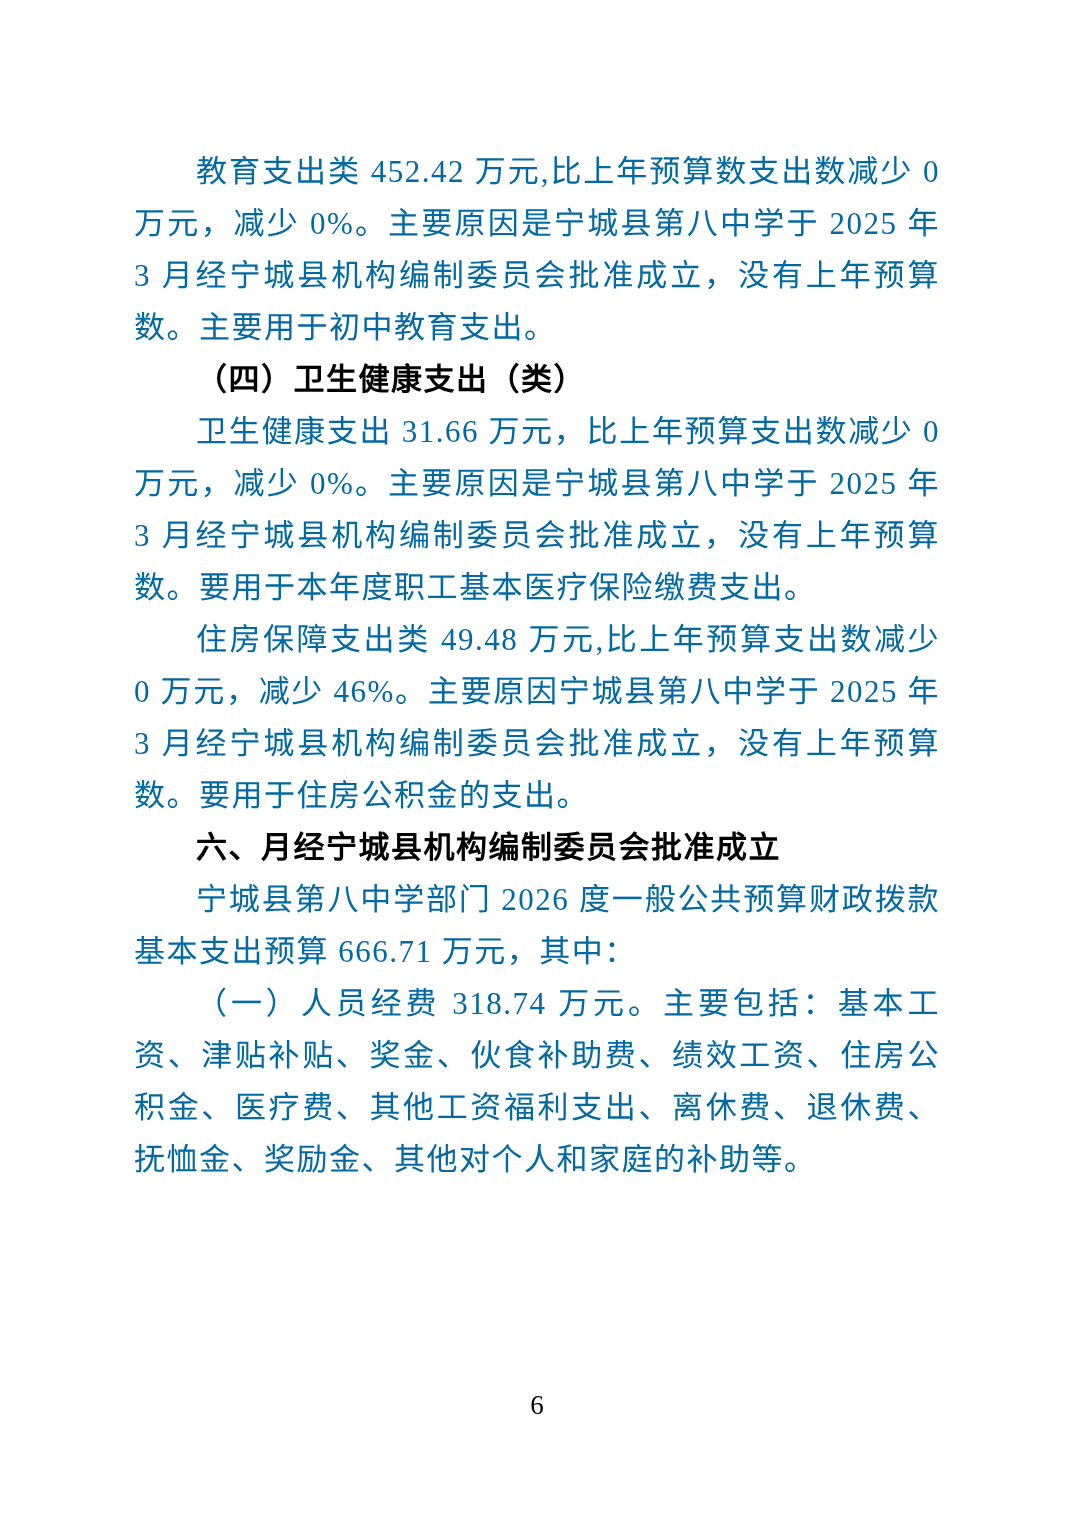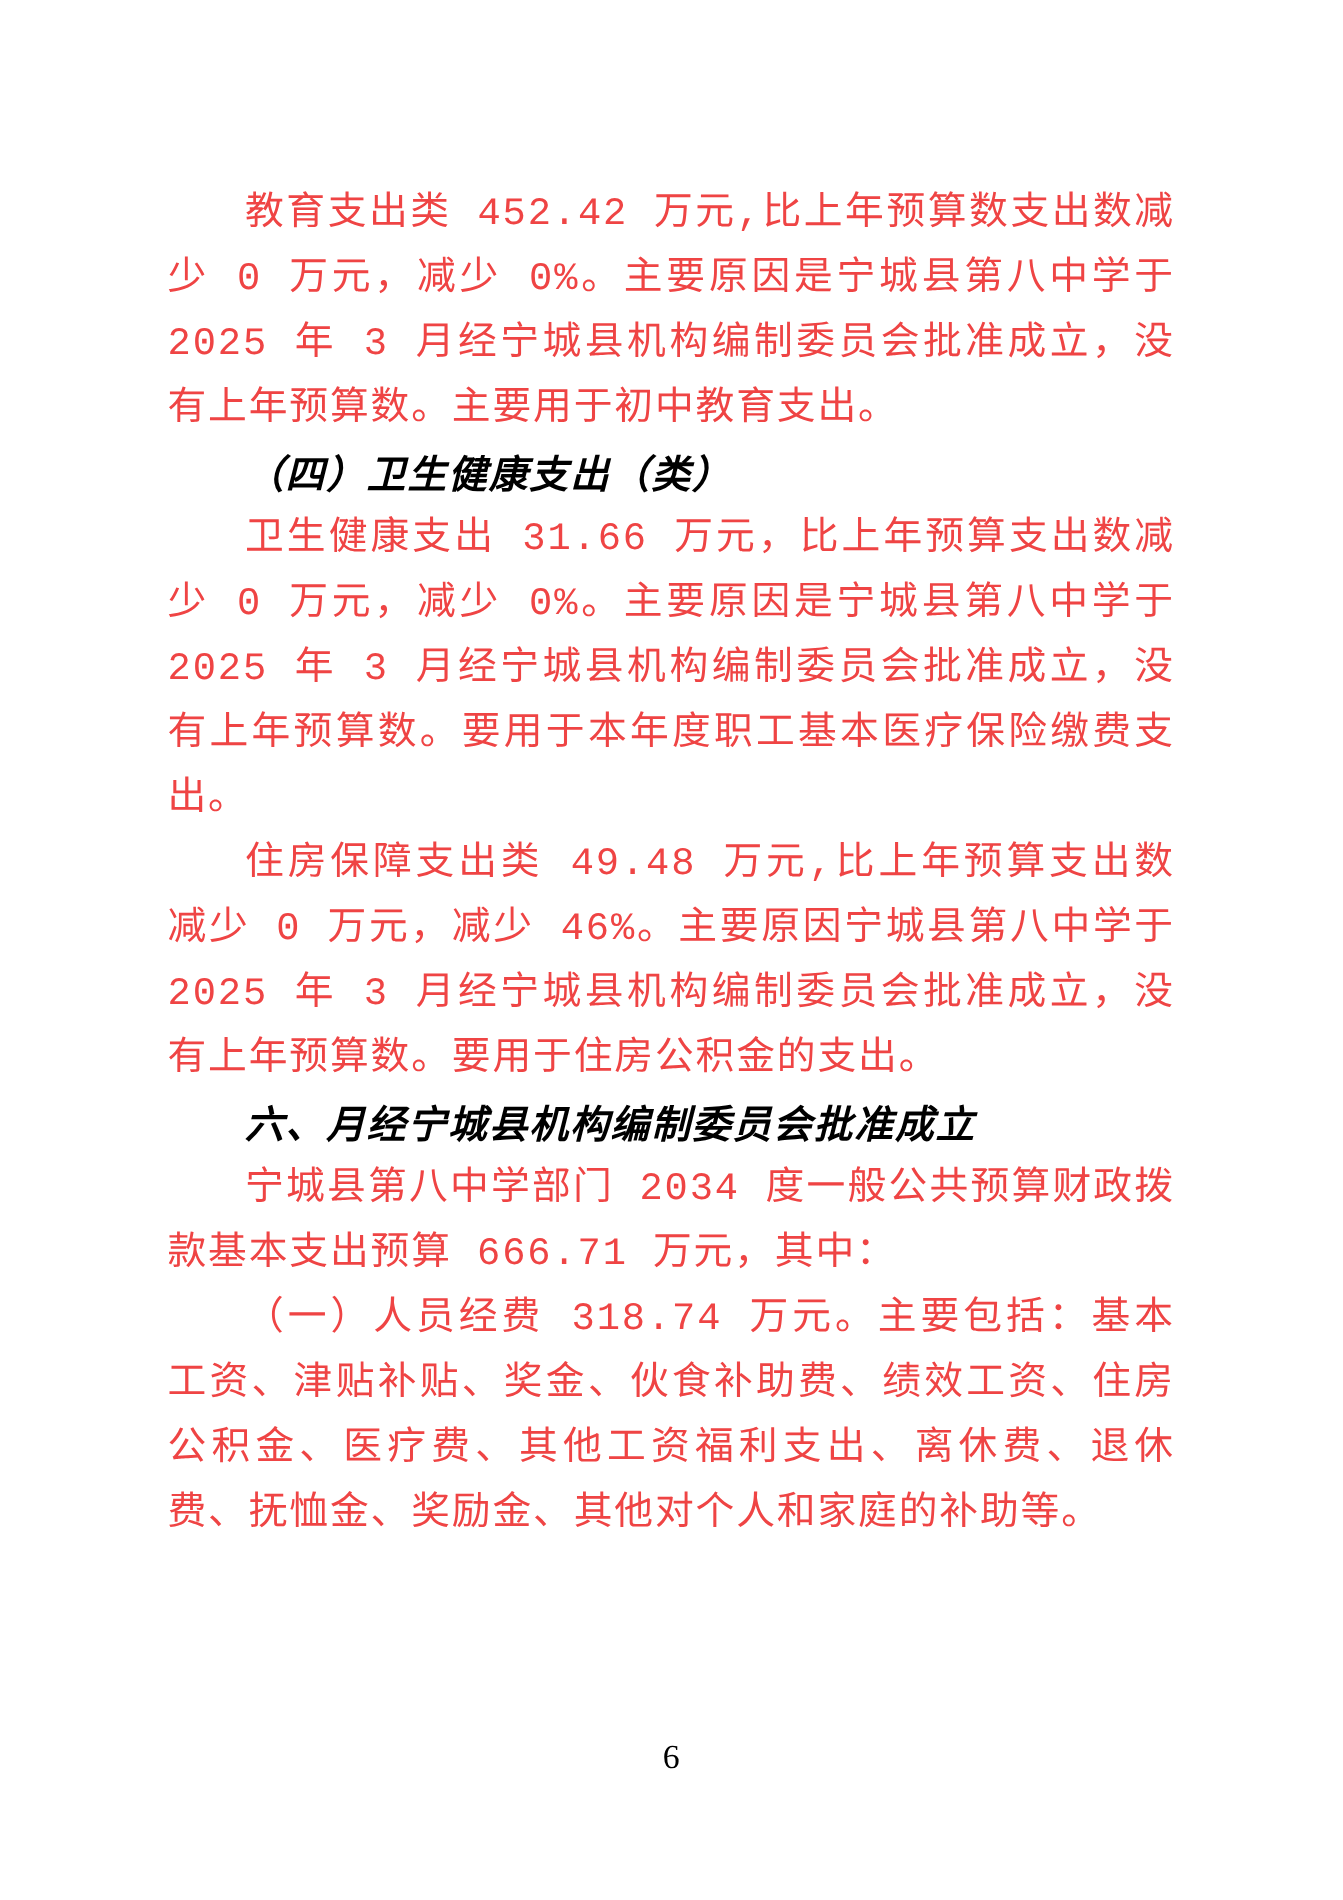--- a/index.html
+++ b/index.html
@@ -16,39 +16,38 @@
     color: #000000;
   }
   .content {
     position: absolute;
     left: 134px;
     top: 146px;
     width: 806px;
   }
   .body-para {
     margin: 0;
-    font-family: Liberation Mono, monospace;
+    font-family: Liberation Serif, serif;
     font-size: 31px;
     line-height: 52px;
     letter-spacing: 1.5px;
     text-align: justify;
     text-indent: 2em;
-    color: #ef4444;
+    color: #0369a1;
   }
   .sub-heading {
     margin: 0;
     font-family: "Liberation Sans", "DejaVu Sans", sans-serif;
     font-weight: 700;
     font-size: 31px;
     line-height: 52px;
     letter-spacing: 1.5px;
     text-align: justify;
     text-indent: 2em;
     color: #000000;
-    font-style: italic;
   }
   .page-number {
     position: absolute;
     bottom: 100px;
     left: 0;
     width: 100%;
     text-align: center;
     font-family: "Liberation Serif", "DejaVu Serif", serif;
     font-size: 27px;
     line-height: 30px;
@@ -58,18 +57,18 @@
 </head>
 <body>
 
 <div class="page">
   <div class="content">
     <p class="body-para">教育支出类 452.42 万元,比上年预算数支出数减少 0 万元，减少 0%。主要原因是宁城县第八中学于 2025 年 3 月经宁城县机构编制委员会批准成立，没有上年预算数。主要用于初中教育支出。</p>
     <p class="sub-heading">（四）卫生健康支出（类）</p>
     <p class="body-para">卫生健康支出 31.66 万元，比上年预算支出数减少 0 万元，减少 0%。主要原因是宁城县第八中学于 2025 年 3 月经宁城县机构编制委员会批准成立，没有上年预算数。要用于本年度职工基本医疗保险缴费支出。</p>
     <p class="body-para">住房保障支出类 49.48 万元,比上年预算支出数减少 0 万元，减少 46%。主要原因宁城县第八中学于 2025 年 3 月经宁城县机构编制委员会批准成立，没有上年预算数。要用于住房公积金的支出。</p>
     <p class="sub-heading">六、月经宁城县机构编制委员会批准成立</p>
-    <p class="body-para">宁城县第八中学部门 2034 度一般公共预算财政拨款基本支出预算 666.71 万元，其中：</p>
+    <p class="body-para">宁城县第八中学部门 2026 度一般公共预算财政拨款基本支出预算 666.71 万元，其中：</p>
     <p class="body-para">（一）人员经费 318.74 万元。主要包括：基本工资、津贴补贴、奖金、伙食补助费、绩效工资、住房公积金、医疗费、其他工资福利支出、离休费、退休费、抚恤金、奖励金、其他对个人和家庭的补助等。</p>
   </div>
 
   <div class="page-number">6</div>
 </div>
 
 </body></html>

